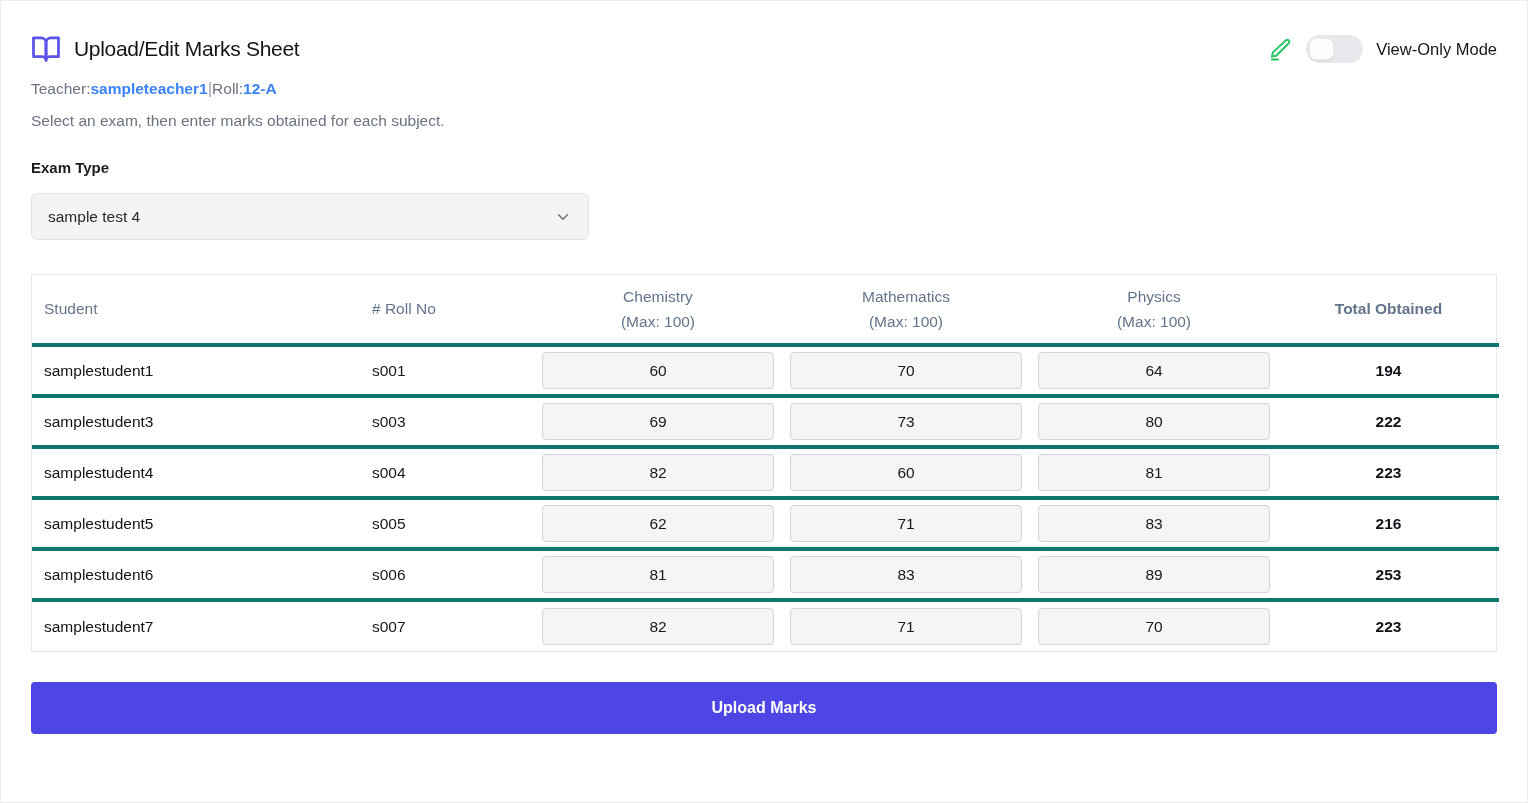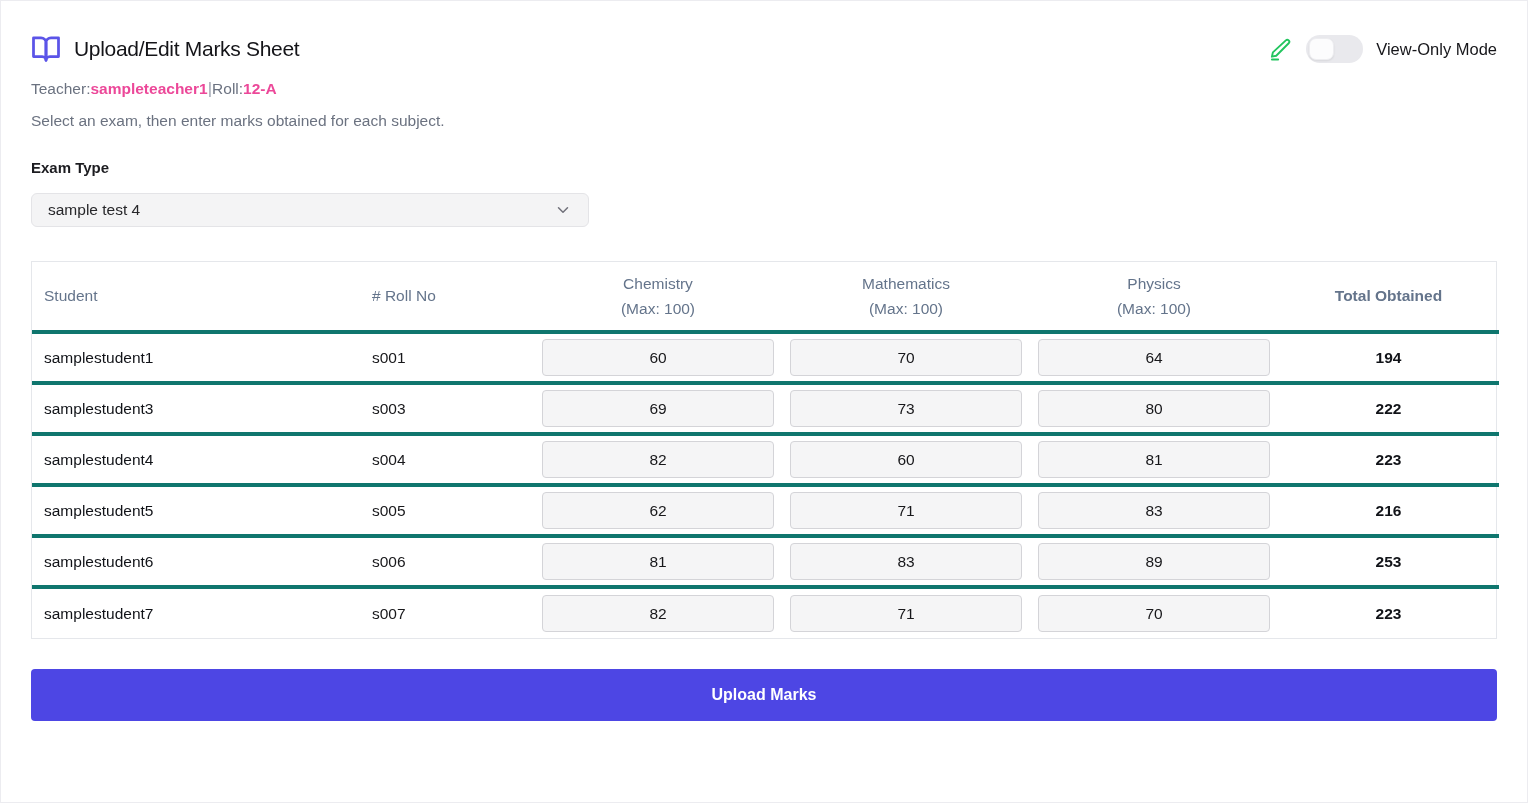--- a/index.html
+++ b/index.html
@@ -52,36 +52,36 @@
 
   
   .meta {
     margin-top: 15px;
     font-size: 15.5px;
     color: #6b7280;
     display: flex;
     align-items: center;
     gap: 0;
   }
-  .meta .link-val { color: #ec4899; font-weight: 700; }
+  .meta .link-val { color: #3b82f6; font-weight: 700; }
   .meta .sep { color: #9ca3af; font-size: 17px; font-weight: 300; }
 
   .description { margin-top: 13px; font-size: 15.5px; color: #6b7280; }
 
   
   .exam-label {
     margin-top: 29px;
     font-size: 15px;
     font-weight: 600;
     color: #1c1c20;
   }
   .select-box {
     margin-top: 17px;
     width: 558px;
-    height: 34px;
+    height: 47px;
     background: #f4f4f5;
     border: 1px solid #e4e4e7;
     border-radius: 6px;
     display: flex;
     align-items: center;
     justify-content: space-between;
     padding: 0 16px;
     cursor: pointer;
   }
   .select-box .value { font-size: 15.5px; color: #27272a; }

